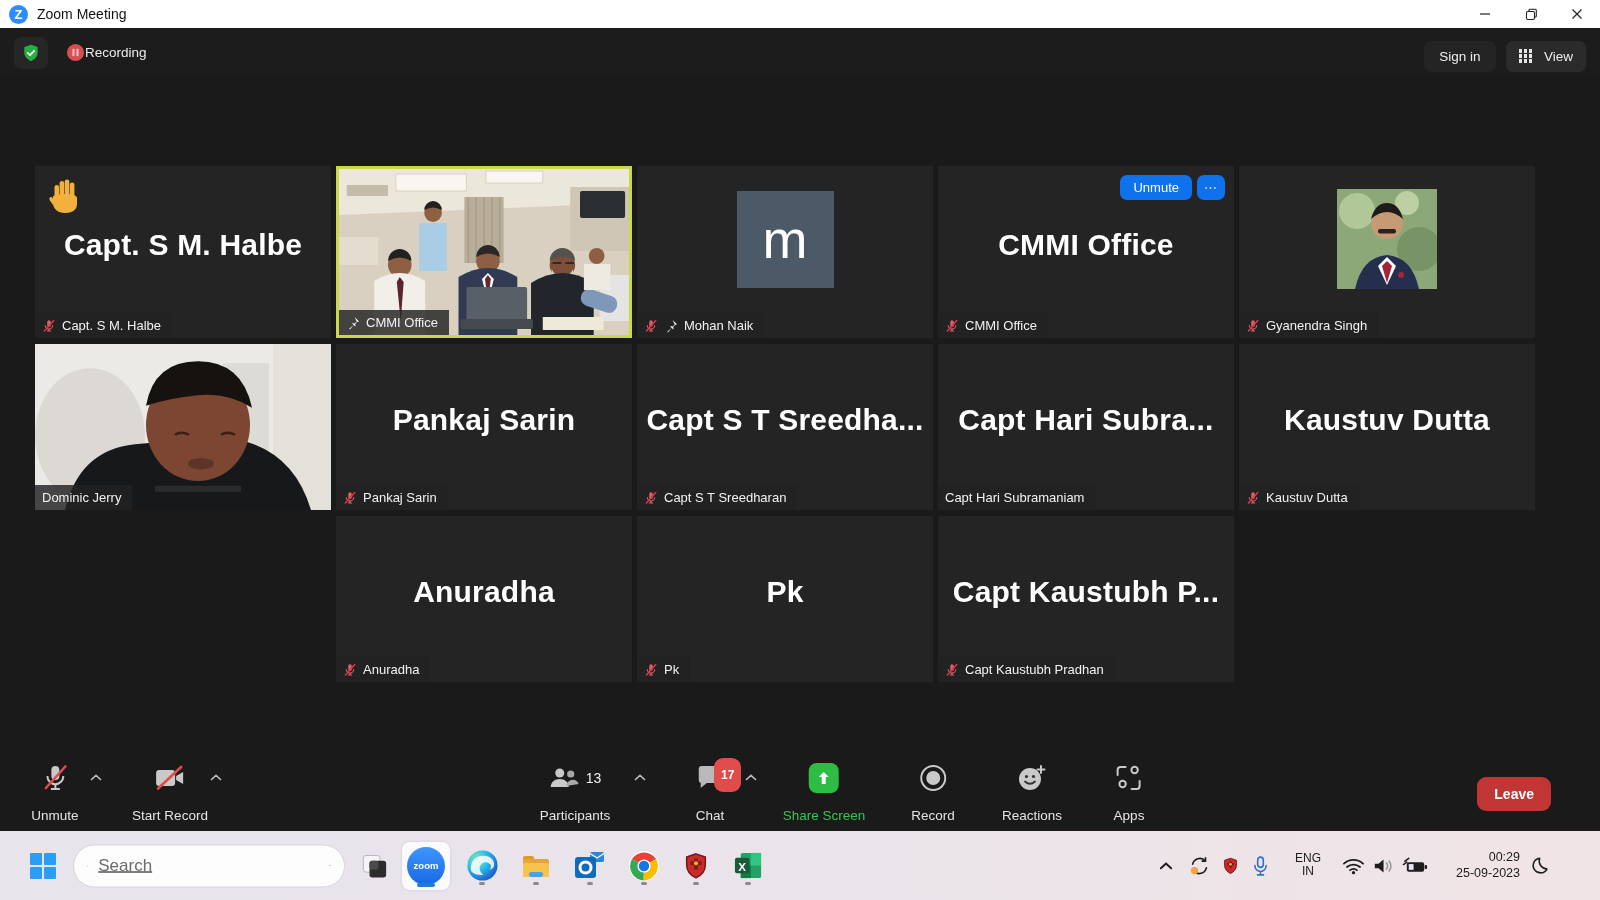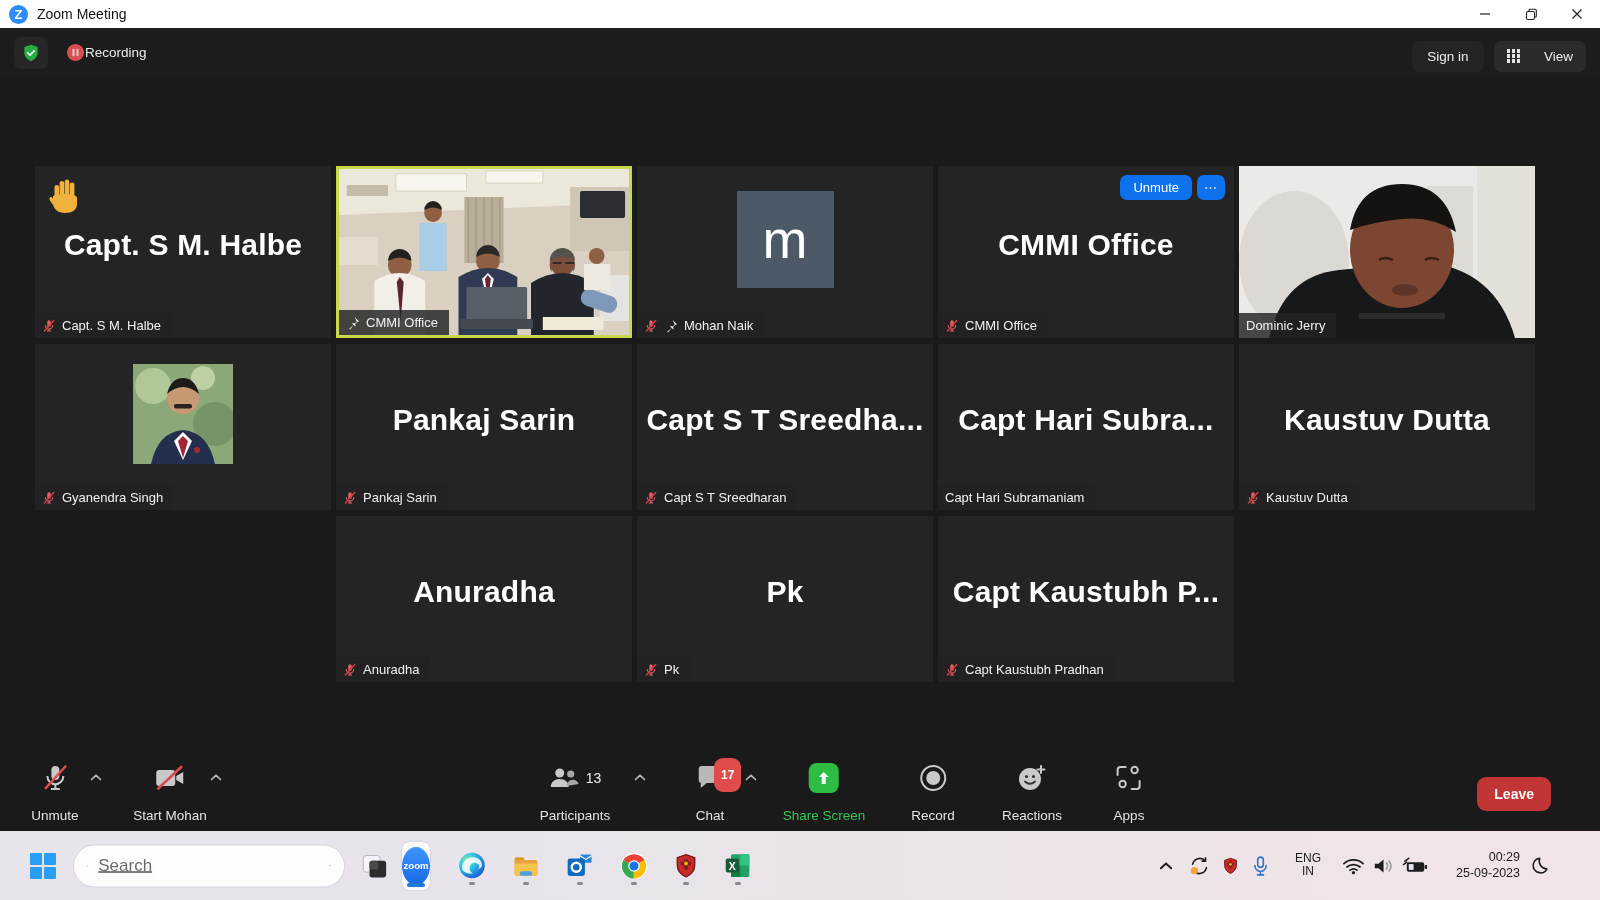--- a/index.html
+++ b/index.html
@@ -18,21 +18,21 @@
 
   
   .meetbar { position:absolute; top:28px; left:0; right:0; height:49px; background:#1c1c1c;
     display:flex; align-items:center; padding:0 14px; }
   .shield-badge { width:34px; height:32px; border-radius:7px; background:#262626;
     display:flex; align-items:center; justify-content:center; }
   .recwrap { display:flex; align-items:center; margin-left:18px; gap:0; }
   .reclabel { color:#ececec; font-size:13.5px; }
   .meet-right { margin-left:auto; display:flex; align-items:center; gap:10px;margin-top:7px; }
   .signin-btn { color:#ececec; font-size:13.5px; background:#242424; border-radius:7px; padding:8px 15px; }
-  .view-btn { display:flex; align-items:center; gap:24px; color:#ececec; font-size:13.5px;
+  .view-btn { display:flex; align-items:center; gap:12px; color:#ececec; font-size:13.5px;
     background:#2b2b2b; border-radius:7px; padding:8px 13px; }
   .grid9 { display:grid; grid-template-columns:repeat(3,3.4px); grid-template-rows:repeat(3,3.4px); gap:1.6px; }
   .grid9 i { background:#e6e6e6; }
 
   
   .stage { position:absolute; top:77px; left:0; right:0; height:754px; background:#1a1a1a; }
   .vgrid { position:absolute; top:89px; left:35px; width:1500px; display:grid;
     grid-template-columns:repeat(5,296px); grid-template-rows:172px 166px 166px;
     column-gap:5px; row-gap:6px; }
   .tile { position:relative; background:#242424; overflow:hidden; }
@@ -71,21 +71,21 @@
   
   .taskbar { position:absolute; bottom:0; left:0; right:0; height:69px;
     background:linear-gradient(90deg,#e8e4ec 0%,#eae4ea 55%,#f1e4e6 100%); }
   .tk { position:absolute; top:50%; transform:translateY(-50%); display:flex; align-items:center;
     justify-content:center; }
   .search-pill { left:73px; width:272px; height:43px; border-radius:22px; background:#fdfdfd;
     border:1px solid #d9d3dc; display:flex; align-items:center; padding:0 13px; gap:10px;text-decoration:underline; }
   .search-input { border:none; outline:none; flex:1; font-size:17px; color:#555; background:transparent;
     font-family:"Liberation Sans",sans-serif; }
   .search-input::placeholder { color:#6b6b6b; }
-  .appico { width:28px; height:48px; border-radius:8px; display:flex; align-items:center; justify-content:center; }
+  .appico { width:48px; height:48px; border-radius:8px; display:flex; align-items:center; justify-content:center; }
   .appico.active-app { background:#fbfafc; box-shadow:0 0 3px rgba(0,0,0,.12); }
   .rundot { position:absolute; bottom:5px; left:50%; transform:translateX(-50%); width:6px; height:3px;
     border-radius:2px; background:#8d8792; }
   .runpill { position:absolute; bottom:3px; left:50%; transform:translateX(-50%); width:18px; height:3.5px;
     border-radius:2px; background:#1e79d8; }
   .zoomapp { width:38px; height:38px; border-radius:50%;
     background:linear-gradient(180deg,#3f96ff,#1668e3); color:#fff; font-size:9.5px; font-weight:700;
     display:flex; align-items:center; justify-content:center; }
   .lang { flex-direction:column; line-height:1.15; font-size:12px; color:#1c1c1c; text-align:center; }
   .clock { flex-direction:column; line-height:1.35; font-size:12.5px; color:#1c1c1c; text-align:right;
@@ -277,41 +277,20 @@
         <div class="bigname">CMMI Office</div>
         <div class="plabel">
           <svg width="14" height="14">
               <use href="#s-mic-muted"></use>
             </svg>
           <span>CMMI Office</span>
         </div>
       </div>
 
       <div class="tile">
-        <div class="vidfill">
-          <svg viewBox="0 0 296 172" preserveAspectRatio="none">
-            <rect width="296" height="172" fill="#eceae6"></rect>
-            <ellipse cx="55" cy="95" rx="55" ry="70" fill="#dcd9d4"></ellipse>
-            <rect x="188" y="20" width="46" height="100" fill="#d7d4cf" opacity=".7"></rect>
-            <rect x="238" y="0" width="58" height="172" fill="#e4e1db"></rect>
-
-            <path d="M30 172q14-62 70-68l84-8q72 6 92 76z" fill="#17181a"></path>
-            <ellipse cx="163" cy="84" rx="52" ry="58" fill="#7c4632"></ellipse>
-            <path d="M111 64q8-46 52-46t54 48q-24-16-54-13t-52 11z" fill="#151210"></path>
-            <path d="M140 94q6-4 14 0M186 94q6-4 14 0" stroke="#3a2014" stroke-width="2.5" fill="none"></path>
-            <ellipse cx="166" cy="124" rx="13" ry="6" fill="#5d3526"></ellipse>
-            <path d="M120 150h86" stroke="#2a2b2e" stroke-width="6"></path>
-          </svg>
-        </div>
-        <div class="plabel">
-          <span>Dominic Jerry</span>
-        </div>
-      </div>
-
-      <div class="tile">
         <div class="avatarbox">
           <svg width="100" height="100" viewBox="0 0 100 100">
             <rect width="100" height="100" fill="#8ca878"></rect>
             <circle cx="20" cy="22" r="18" fill="#b9cfa0" opacity=".8"></circle>
             <circle cx="82" cy="60" r="22" fill="#6f8a5c" opacity=".7"></circle>
             <circle cx="70" cy="14" r="12" fill="#c9d9ae" opacity=".8"></circle>
             <circle cx="50" cy="34" r="16" fill="#c69b74"></circle>
             <path d="M34 30q4-16 16-16t16 16q-8-7-16-7t-16 7z" fill="#1f1b18"></path>
             <rect x="41" y="40" width="18" height="4.5" rx="2" fill="#2a2220"></rect>
             <path d="M18 100q7-32 32-34 25 2 32 34z" fill="#232f4c"></path>
@@ -322,20 +301,41 @@
         </div>
         <div class="plabel">
           <svg width="14" height="14">
               <use href="#s-mic-muted"></use>
             </svg>
           <span>Gyanendra Singh</span>
         </div>
       </div>
 
       <div class="tile">
+        <div class="vidfill">
+          <svg viewBox="0 0 296 172" preserveAspectRatio="none">
+            <rect width="296" height="172" fill="#eceae6"></rect>
+            <ellipse cx="55" cy="95" rx="55" ry="70" fill="#dcd9d4"></ellipse>
+            <rect x="188" y="20" width="46" height="100" fill="#d7d4cf" opacity=".7"></rect>
+            <rect x="238" y="0" width="58" height="172" fill="#e4e1db"></rect>
+
+            <path d="M30 172q14-62 70-68l84-8q72 6 92 76z" fill="#17181a"></path>
+            <ellipse cx="163" cy="84" rx="52" ry="58" fill="#7c4632"></ellipse>
+            <path d="M111 64q8-46 52-46t54 48q-24-16-54-13t-52 11z" fill="#151210"></path>
+            <path d="M140 94q6-4 14 0M186 94q6-4 14 0" stroke="#3a2014" stroke-width="2.5" fill="none"></path>
+            <ellipse cx="166" cy="124" rx="13" ry="6" fill="#5d3526"></ellipse>
+            <path d="M120 150h86" stroke="#2a2b2e" stroke-width="6"></path>
+          </svg>
+        </div>
+        <div class="plabel">
+          <span>Dominic Jerry</span>
+        </div>
+      </div>
+
+      <div class="tile">
         <div class="bigname">Pankaj Sarin</div>
         <div class="plabel">
           <svg width="14" height="14">
               <use href="#s-mic-muted"></use>
             </svg>
           <span>Pankaj Sarin</span>
         </div>
       </div>
 
       <div class="tile">
@@ -412,21 +412,21 @@
         </svg>
 
       <div class="tb-item" style="left:170px">
         <div class="tb-ico">
           <svg width="32" height="26" viewBox="0 0 32 26">
             <rect x="2" y="5" width="19" height="16" rx="3" fill="#c9c9c9"></rect>
             <path d="M22 11l7-4v12l-7-4z" fill="#c9c9c9"></path>
             <path d="M4 23.5L27 2" stroke="#e04b4b" stroke-width="2.6" stroke-linecap="round"></path>
           </svg>
         </div>
-        <span>Start Mohan</span>
+        <span>Start Record</span>
       </div>
       <svg class="chev" style="left:210px" width="12" height="7">
           <use href="#s-chevron"></use>
         </svg>
 
       <div class="tb-item" style="left:575px">
         <div class="tb-ico">
           <svg width="30" height="24" viewBox="0 0 30 24">
             <circle cx="11" cy="7" r="4.5" fill="#c9c9c9"></circle>
             <path d="M2 21c0-5 4-8 9-8s9 3 9 8z" fill="#c9c9c9"></path>

